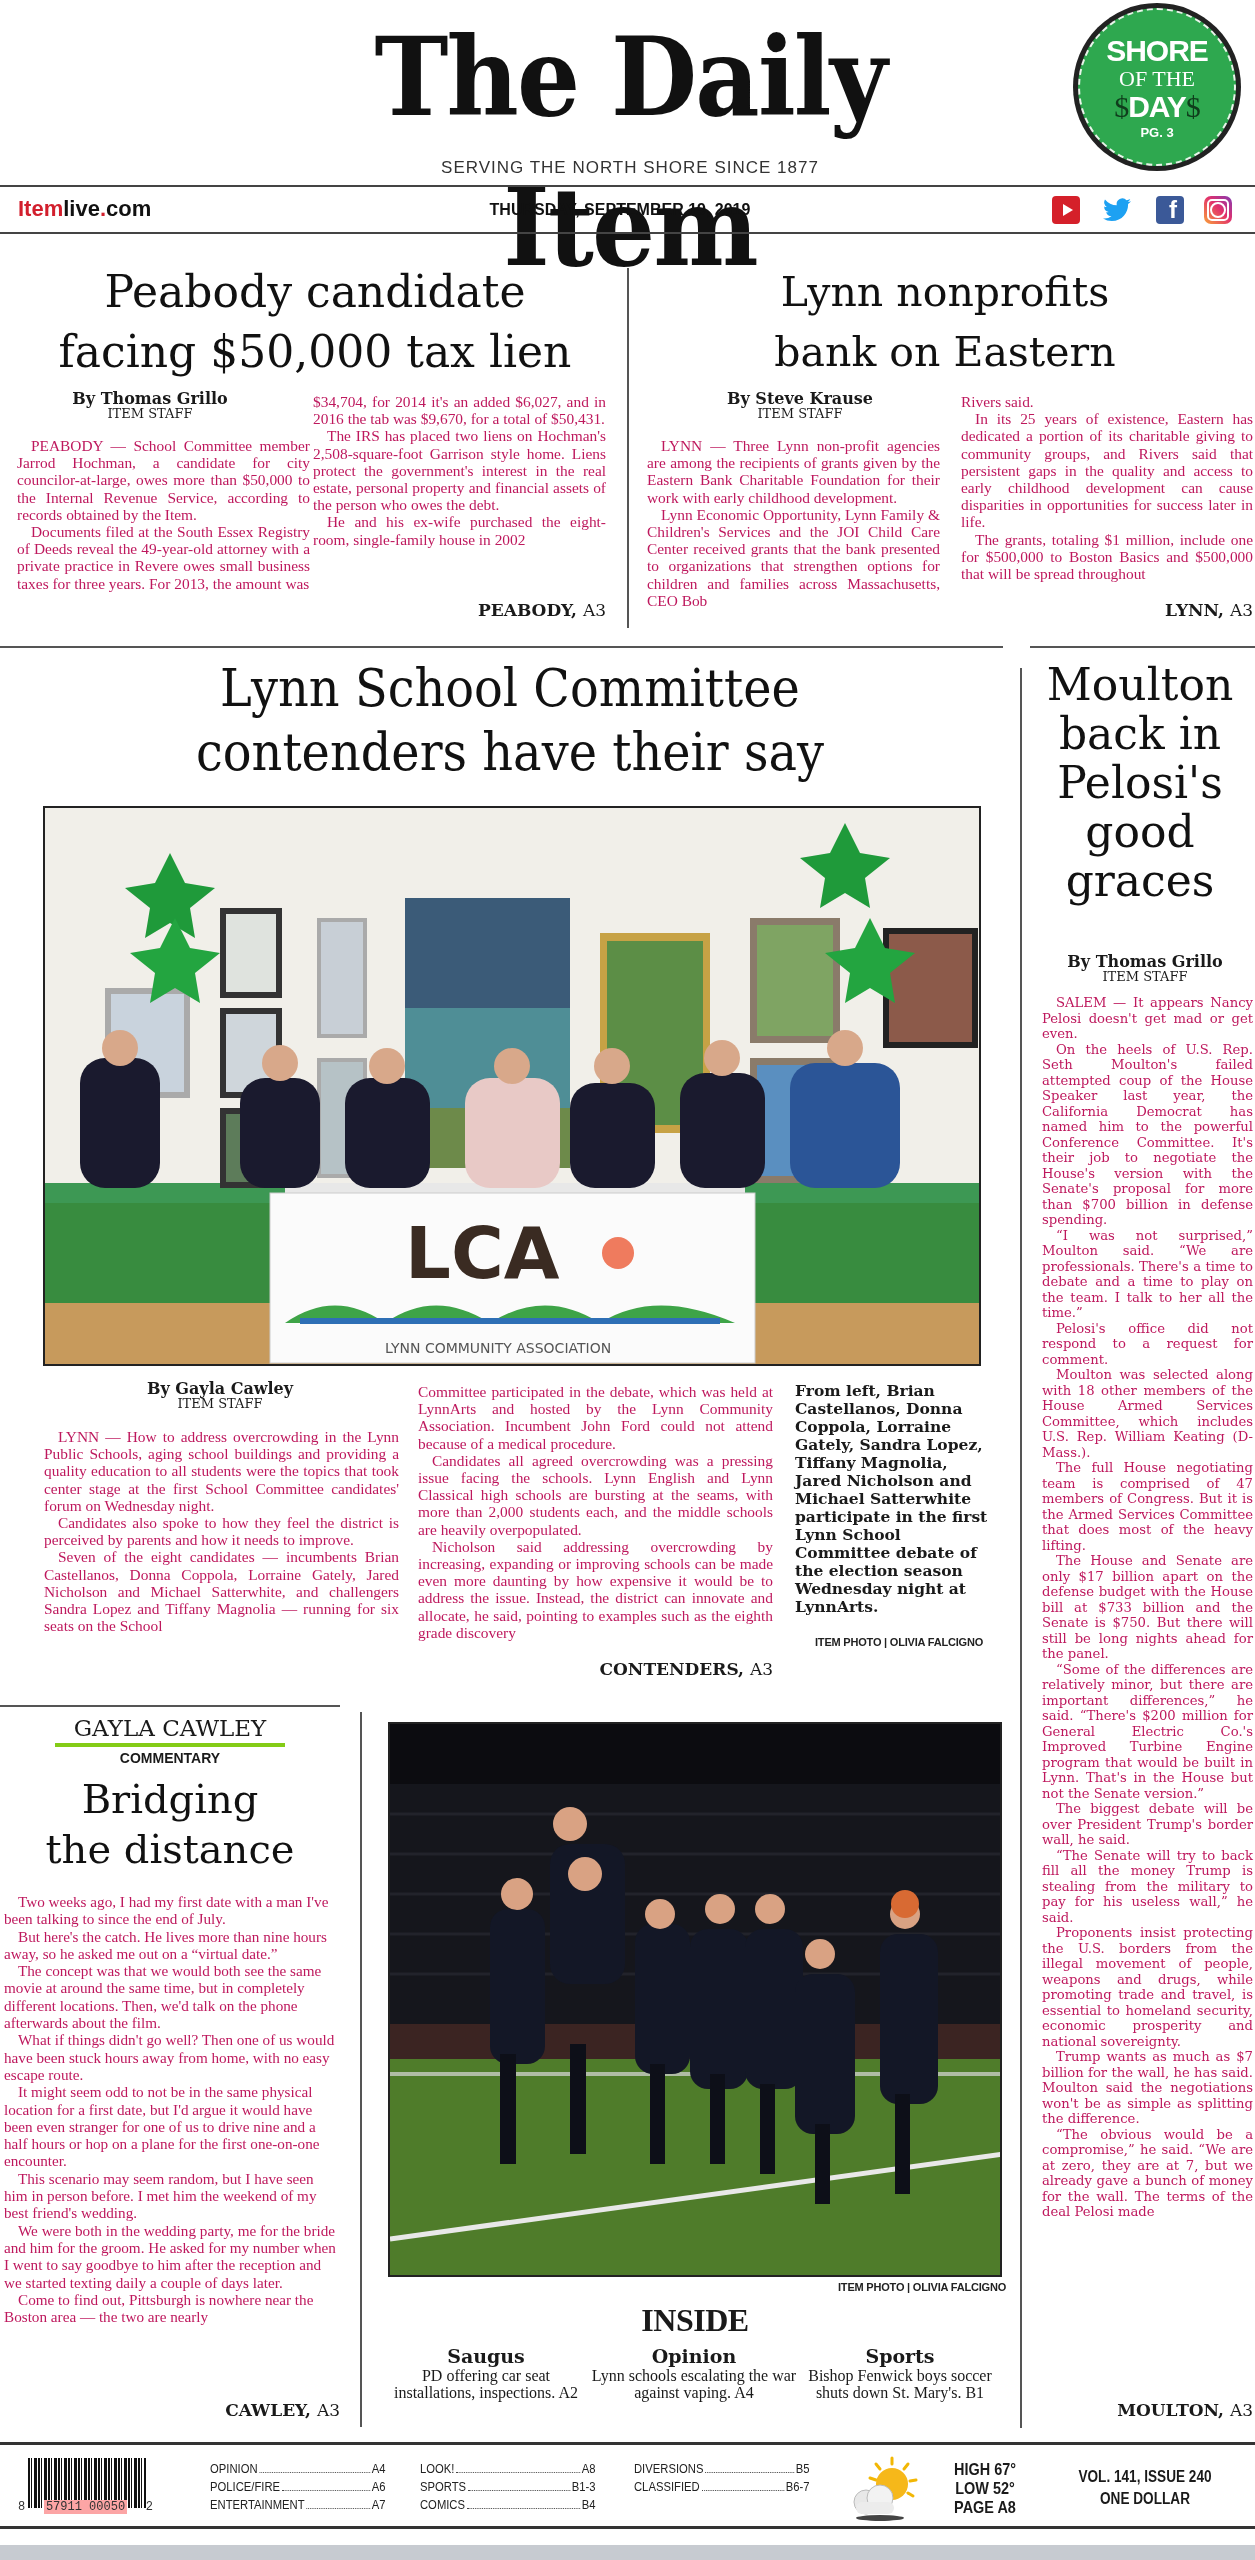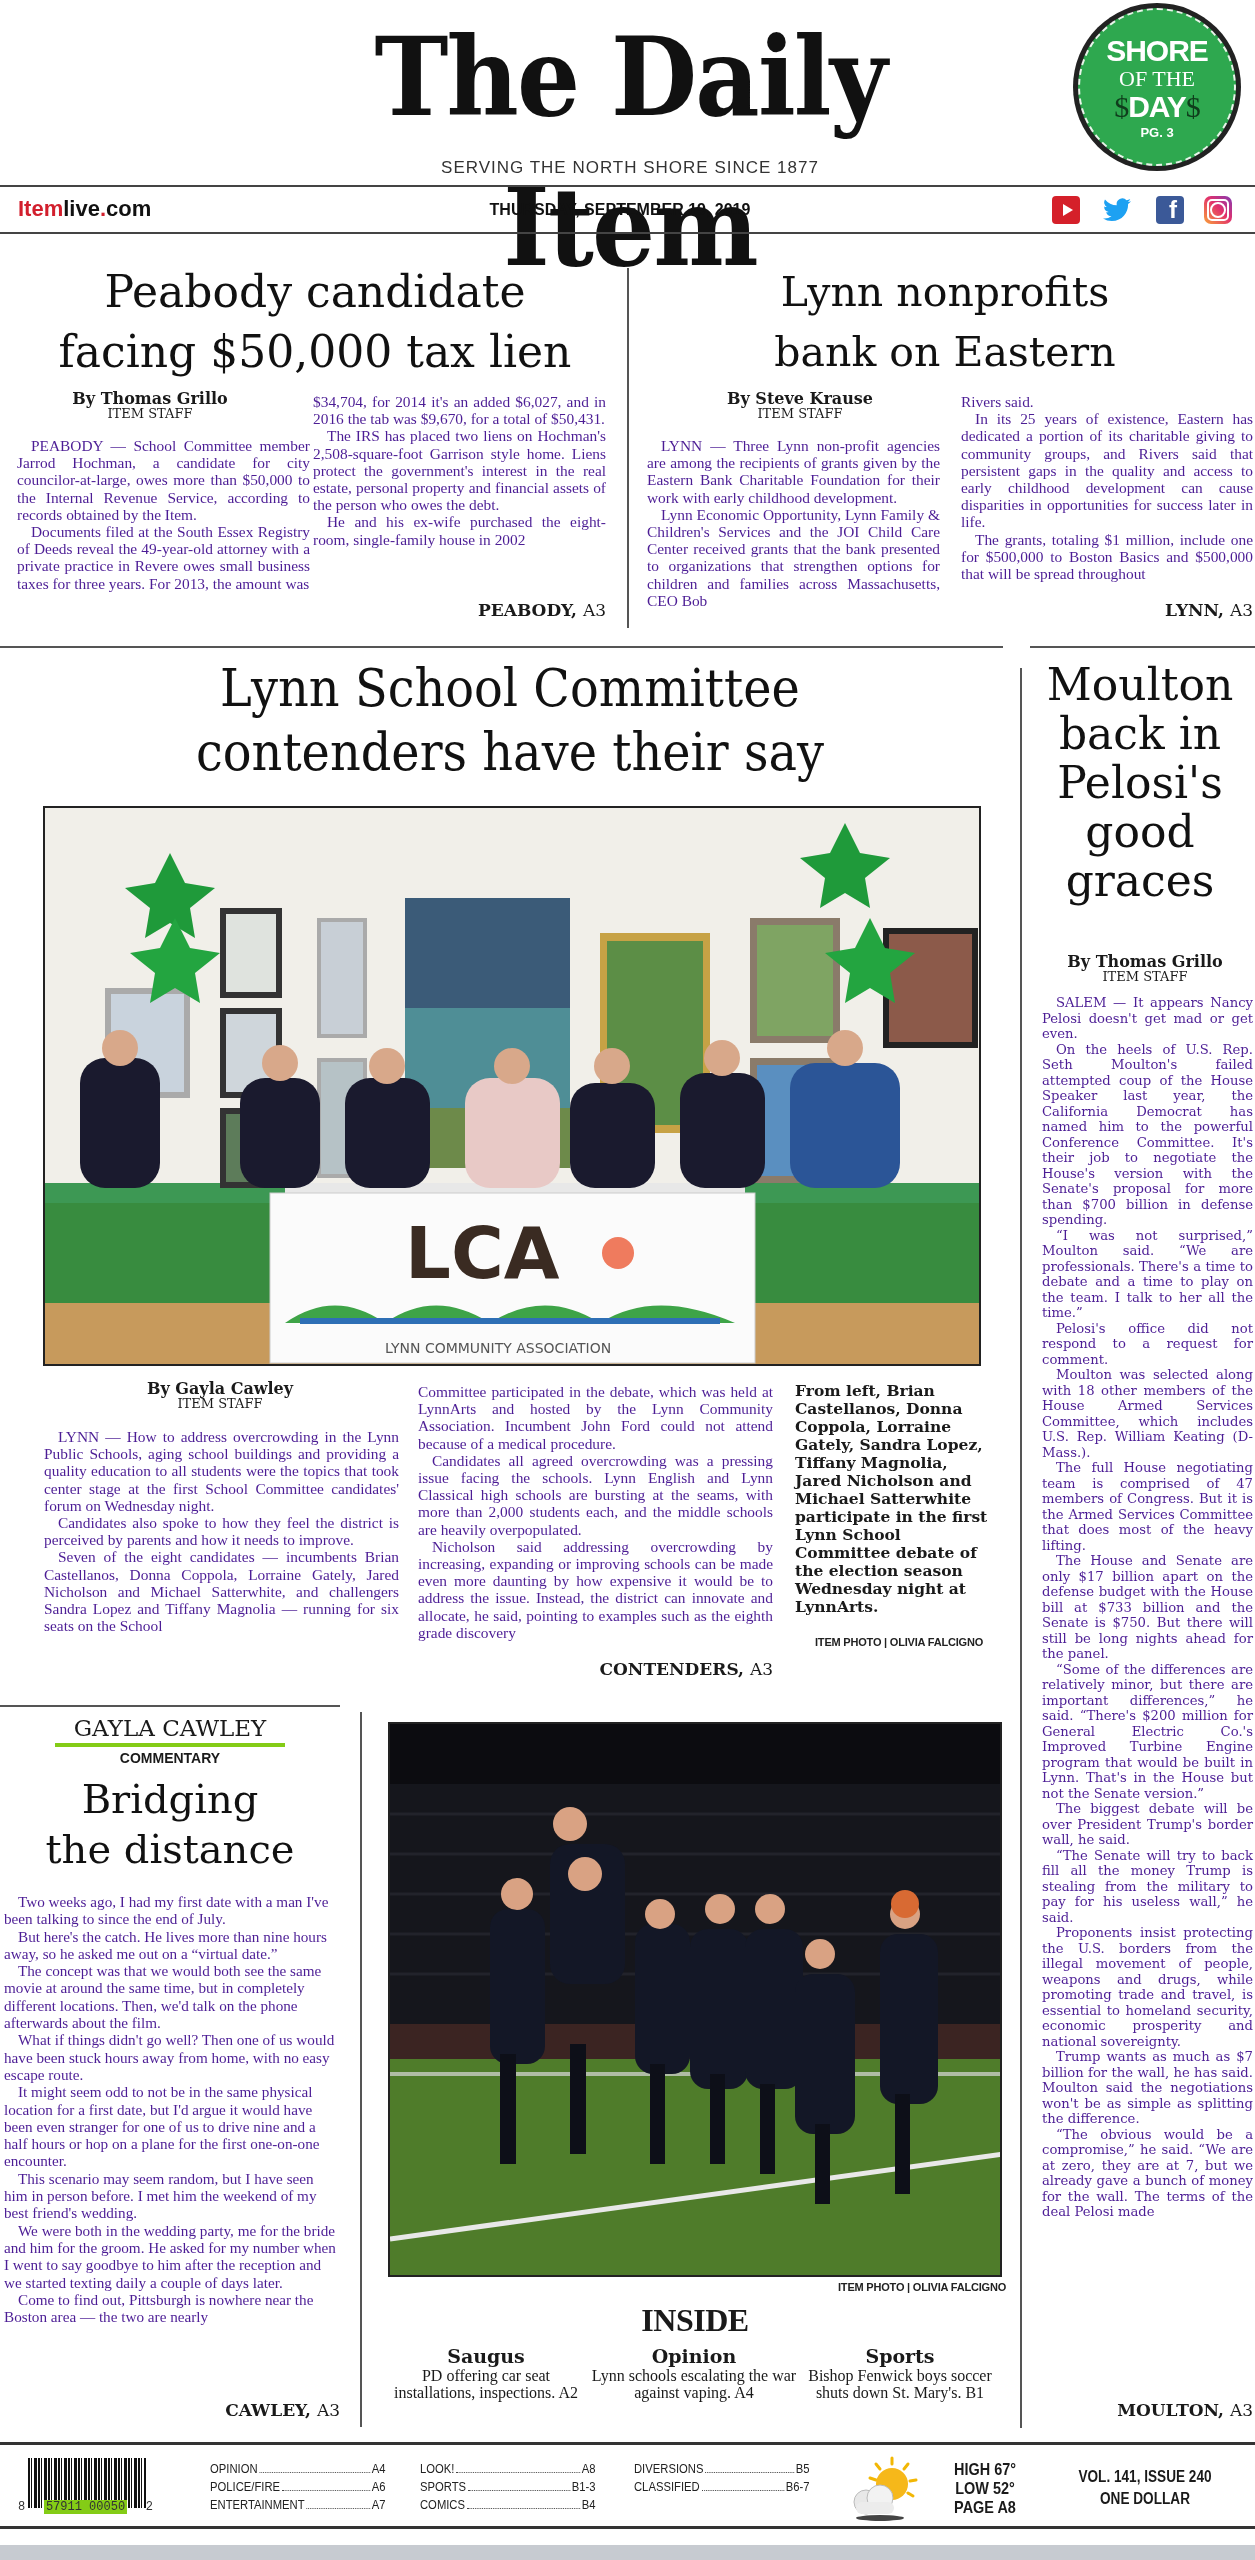--- a/index.html
+++ b/index.html
@@ -53,21 +53,21 @@
   .ig { left: 1204px; border-radius: 7px; background: linear-gradient(45deg, #f9a13a, #e1306c 55%, #833ab4); }
   .ig::before { content: ""; position: absolute; width: 12px; height: 12px; border: 2px solid #fff; border-radius: 50%; }
   .ig::after { content: ""; position: absolute; width: 18px; height: 18px; border: 2px solid #fff; border-radius: 5px; }
 
   
   .hed { position: absolute; font-family: "DejaVu Serif", serif; font-weight: normal; color: #111; text-align: center; }
   .byline { position: absolute; text-align: center; font-family: "DejaVu Serif", serif; font-weight: bold; font-size: 16px; line-height: 17px; }
   .byline .staff { display: block; font-weight: normal; font-size: 13px; line-height: 14px; }
   .body-col {
     position: absolute; font-family: "Liberation Serif", serif; font-size: 15.4px; line-height: 17.2px;
-    text-align: justify; color: #4c1d95; hyphens: auto;
+    text-align: justify; color: #be185d; hyphens: auto;
   }
   .body-col p { text-indent: 14px; }
   .jump {
     position: absolute; font-family: "DejaVu Serif", serif; font-weight: bold; font-size: 17px; text-align: right;
   }
   .jump .pg { font-weight: normal; }
   .vrule { position: absolute; border-left: 2px solid #555; }
 
   .photo { position: absolute; overflow: hidden; border: 2px solid #222; }
   .photo-credit {
@@ -97,21 +97,21 @@
   .teaser-text { font-family: "Liberation Serif", serif; font-size: 16px; line-height: 17px; }
 
   
   .footer-top { position: absolute; left: 0; top: 2442px; width: 1255px; border-top: 3px solid #333; }
   .footer-bot { position: absolute; left: 0; top: 2526px; width: 1255px; border-top: 3px solid #333; }
   .footer-gray { position: absolute; left: 0; top: 2545px; width: 1255px; height: 15px; background: #c7cbd1; }
   .barcode { position: absolute; left: 28px; top: 2458px; width: 118px; height: 50px;
     background: repeating-linear-gradient(90deg, #111 0 2px, #fff 2px 3px, #111 3px 4px, #fff 4px 6px, #111 6px 9px, #fff 9px 10px);
   }
   .barcode-num { position: absolute; left: 18px; top: 2500px; width: 135px; font-family: "Liberation Mono", monospace; font-size: 12px; color: #333; background: transparent; display: flex; justify-content: space-between; }
-  .barcode-num .mid { background: #84cc16; padding: 0 2px; }
+  .barcode-num .mid { background: #fca5a5; padding: 0 2px; }
   .index-col { position: absolute; top: 2460px; width: 195px; font-family: "Liberation Sans", sans-serif; font-size: 12.5px; line-height: 18px; color: #222; transform: scaleX(0.9); transform-origin: left; }
   .index-row { display: flex; white-space: nowrap; }
   .index-row .lbl { flex: none; }
   .index-row .dots { flex: 1; overflow: hidden; border-bottom: 1.5px dotted #444; margin: 0 2px 5px; }
   .index-row .pg { flex: none; }
   .weather-icon { position: absolute; left: 848px; top: 2454px; width: 72px; height: 70px; }
   .weather-text { position: absolute; left: 940px; top: 2460px; width: 90px; text-align: center; font-family: "Liberation Sans", sans-serif; font-weight: bold; font-size: 17px; line-height: 19px; transform: scaleX(0.85); }
   .vol-text { position: absolute; left: 1060px; top: 2466px; width: 170px; text-align: center; font-family: "Liberation Sans", sans-serif; font-weight: bold; font-size: 16px; line-height: 22px; transform: scaleX(0.85); }
 </style>
 </head>

